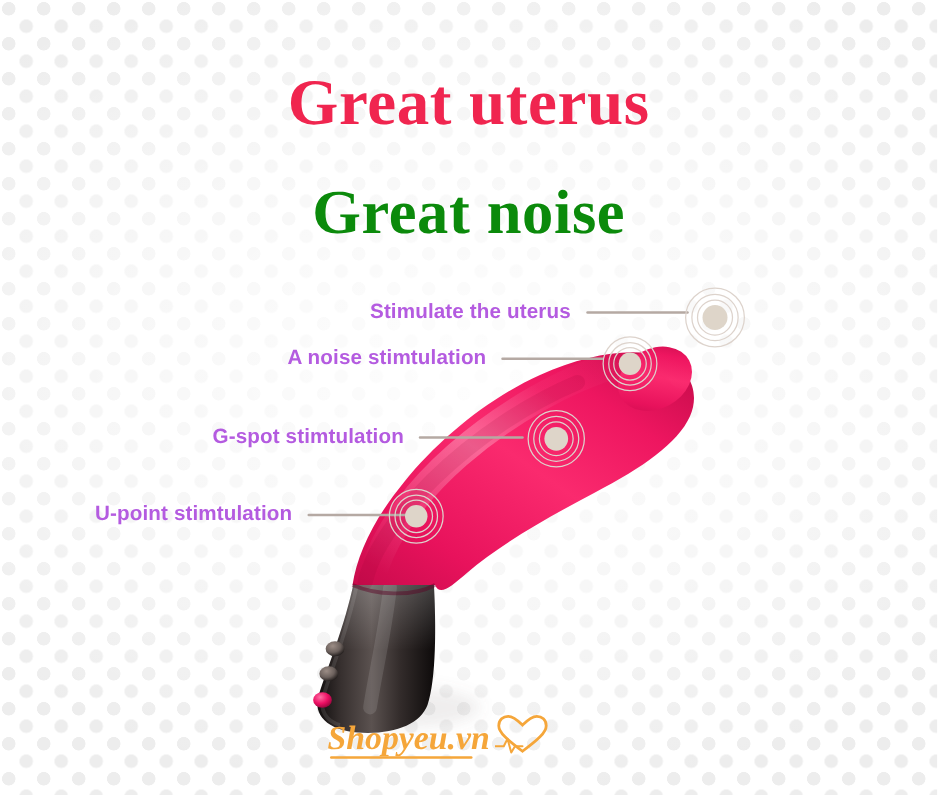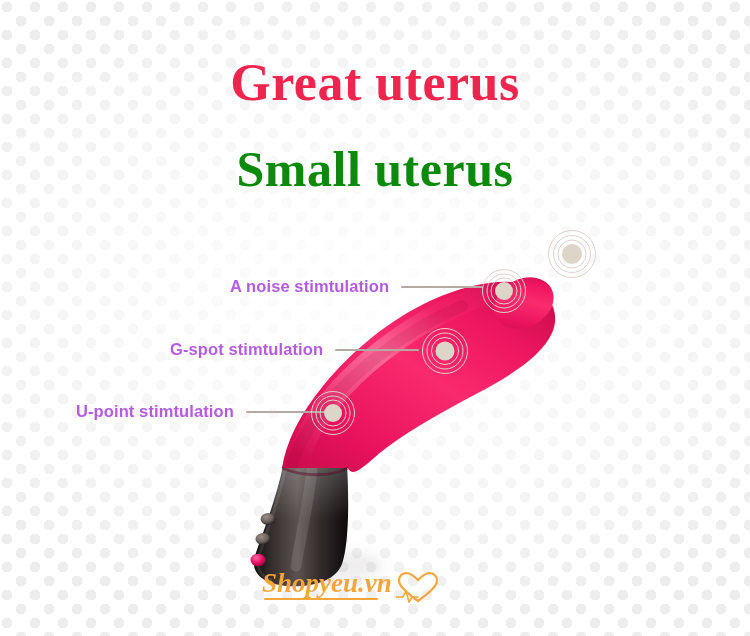--- a/index.html
+++ b/index.html
@@ -113,21 +113,21 @@
     left: 50%;
     top: 50%;
     transform: translate(-50%, -50%);
   }
 
   
   #watermark {
     position: absolute;
     z-index: 9;
     display: flex;
-    align-items: flex-start;
+    align-items: flex-end;
     gap: 4px;
   }
   #watermark .wm-text {
     font-family: "Liberation Serif", "DejaVu Serif", serif;
     font-style: italic;
     font-weight: bold;
     font-size: 27px;
     line-height: 1;
     position: relative;
   }
@@ -143,21 +143,21 @@
 </head>
 <body>
 
 <div id="page">
 
   <div id="dots" style="background-image: radial-gradient(circle at 7px 7px, rgb(237, 237, 237) 5.2px, rgba(0, 0, 0, 0) 5.6px), radial-gradient(circle at 7px 7px, rgb(237, 237, 237) 5.2px, rgba(0, 0, 0, 0) 5.6px);"></div>
   <div id="wash"></div>
 
   <div class="headings">
     <div class="h-main" style="color: rgb(240, 37, 79);">Great uterus</div>
-    <div class="h-sub" style="color: rgb(11, 138, 11);">Small uterus</div>
+    <div class="h-sub" style="color: rgb(11, 138, 11);">Great noise</div>
   </div>
 
   <svg id="product" viewBox="0 0 750 636">
     <defs>
       <linearGradient id="gBody" x1="0" y1="1" x2="1" y2="0">
         <stop offset="0%" stop-color="#c70b4b"></stop>
         <stop offset="22%" stop-color="#e8125c"></stop>
         <stop offset="52%" stop-color="#fa2a6e"></stop>
         <stop offset="76%" stop-color="#ee1660"></stop>
         <stop offset="100%" stop-color="#c10a48"></stop>
@@ -240,20 +240,24 @@
                C 520 284, 540 288, 546 300" stroke="url(#gBodyShine)" stroke-width="22" fill="none" stroke-linecap="round" opacity="0.75"></path>
 
       <path d="M 292 466
                C 298 440, 318 412, 346 384
                C 382 349, 424 322, 462 306" stroke="rgba(140,0,50,0.25)" stroke-width="12" fill="none" stroke-linecap="round" opacity="0.5"></path>
 
       <path d="M 282 468 C 300 476, 330 478, 348 468" stroke="rgba(90,0,35,0.45)" stroke-width="3" fill="none"></path>
     </g>
   </svg>
 
+  <div class="callout" style="left:296px; top:240px;">
+    <span class="label" style="color: rgb(180, 91, 224);">Stimulate the uterus</span>
+    <span class="leader" style="background: rgb(181, 169, 163); width: 82px;"></span>
+  </div>
   <div class="ripple" style="left:548px; top:230px; width:48px; height:48px;">
     <span class="ring" style="width: 46px; height: 46px; border-color: rgb(221, 211, 204);"></span>
     <span class="ring" style="width: 36px; height: 36px; border-color: rgb(221, 211, 204);"></span>
     <span class="ring" style="width: 27px; height: 27px; border-color: rgb(221, 211, 204);"></span>
     <span class="core" style="width: 20px; height: 20px; background: rgb(222, 213, 201);"></span>
   </div>
 
   <div class="callout" style="left:230px; top:277px;">
     <span class="label" style="color: rgb(180, 91, 224);">A noise stimtulation</span>
     <span class="leader" style="background: rgb(181, 169, 163); width: 82px;"></span>

